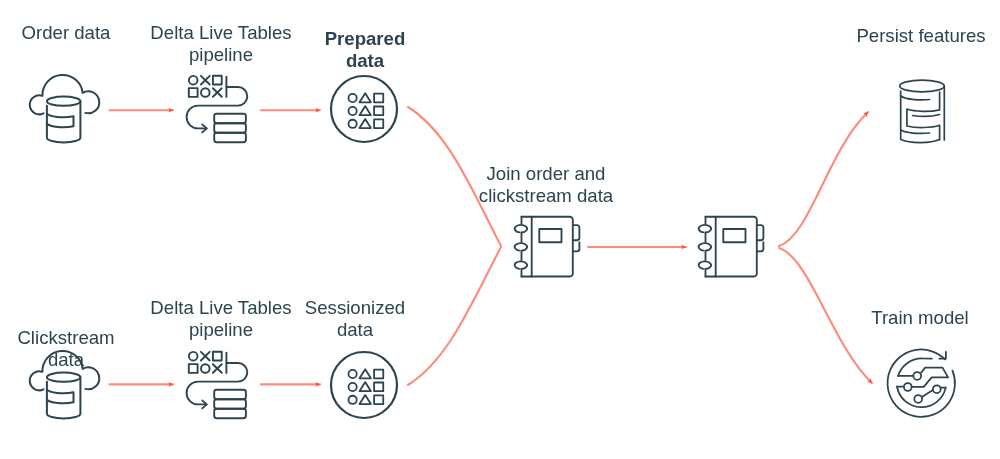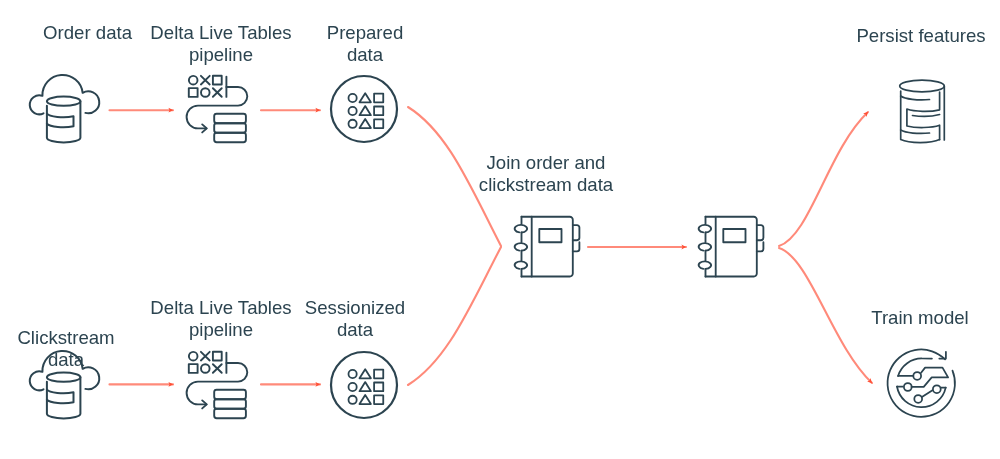--- a/index.html
+++ b/index.html
@@ -31,34 +31,34 @@
       <path d="M109.5 384.4 L173 384.4" marker-end="url(#ah)"></path>
       <path d="M261 384.4 L320 384.4" marker-end="url(#ah)"></path>
       <path d="M588 247 L686 247" marker-end="url(#ah)"></path>
       <path d="M408 107 C 448 132 470 186 501 246"></path>
       <path d="M408 385 C 448 360 470 306 501 247"></path>
       <path d="M779 246 C 810 236 828 150 868 112" marker-end="url(#ah)"></path>
       <path d="M779 248 C 810 258 832 345 872 383" marker-end="url(#ah)"></path>
     </g>
   </svg>
 
-  <div class="label" style="left:0px;top:22px;width:132px;text-align:right;">Order data</div>
+  <div class="label" style="left:0px;top:22px;width:132px;">Order data</div>
   <div class="label" style="left:148px;top:22px;width:146px;">Delta Live Tables
 pipeline</div>
-  <div class="label" style="left:302px;top:22px;width:126px;">Prepared
+  <div class="label" style="left:302px;top:28px;width:126px;font-weight:bold;">Prepared
 data</div>
 
   <div class="label" style="left:0px;top:297px;width:132px;margin-top:30px;">Clickstream
 data</div>
   <div class="label" style="left:148px;top:297px;width:146px;">Delta Live Tables
 pipeline</div>
   <div class="label" style="left:292px;top:297px;width:126px;">Sessionized
 data</div>
 
-  <div class="label" style="left:466px;top:152px;width:160px;">Join order and
+  <div class="label" style="left:466px;top:163px;width:160px;">Join order and
 clickstream data</div>
   <div class="label" style="left:846px;top:25px;width:150px;">Persist features</div>
   <div class="label" style="left:845px;top:307px;width:150px;">Train model</div>
 
   <div class="icon" style="left:26px;top:72px;">
     <svg width="76" height="74" viewBox="0 0 76 74" xmlns="http://www.w3.org/2000/svg">
       <g stroke="#2C4450" stroke-width="2.0" fill="none" stroke-linecap="round" stroke-linejoin="round">
         <path d="M17.5 41.3 A 9.5 9.5 0 1 1 16.41 23.83 A 20.2 20.2 0 0 1 56.66 20.8 A 11.0 11.0 0 1 1 59.4 40.9"></path>
         <ellipse cx="37.65" cy="29.2" rx="16.75" ry="4.6"></ellipse>
         <path d="M20.9 33.8 L20.9 65.8 A 16.75 4.6 0 0 0 54.4 65.8 L54.4 29.2"></path>

